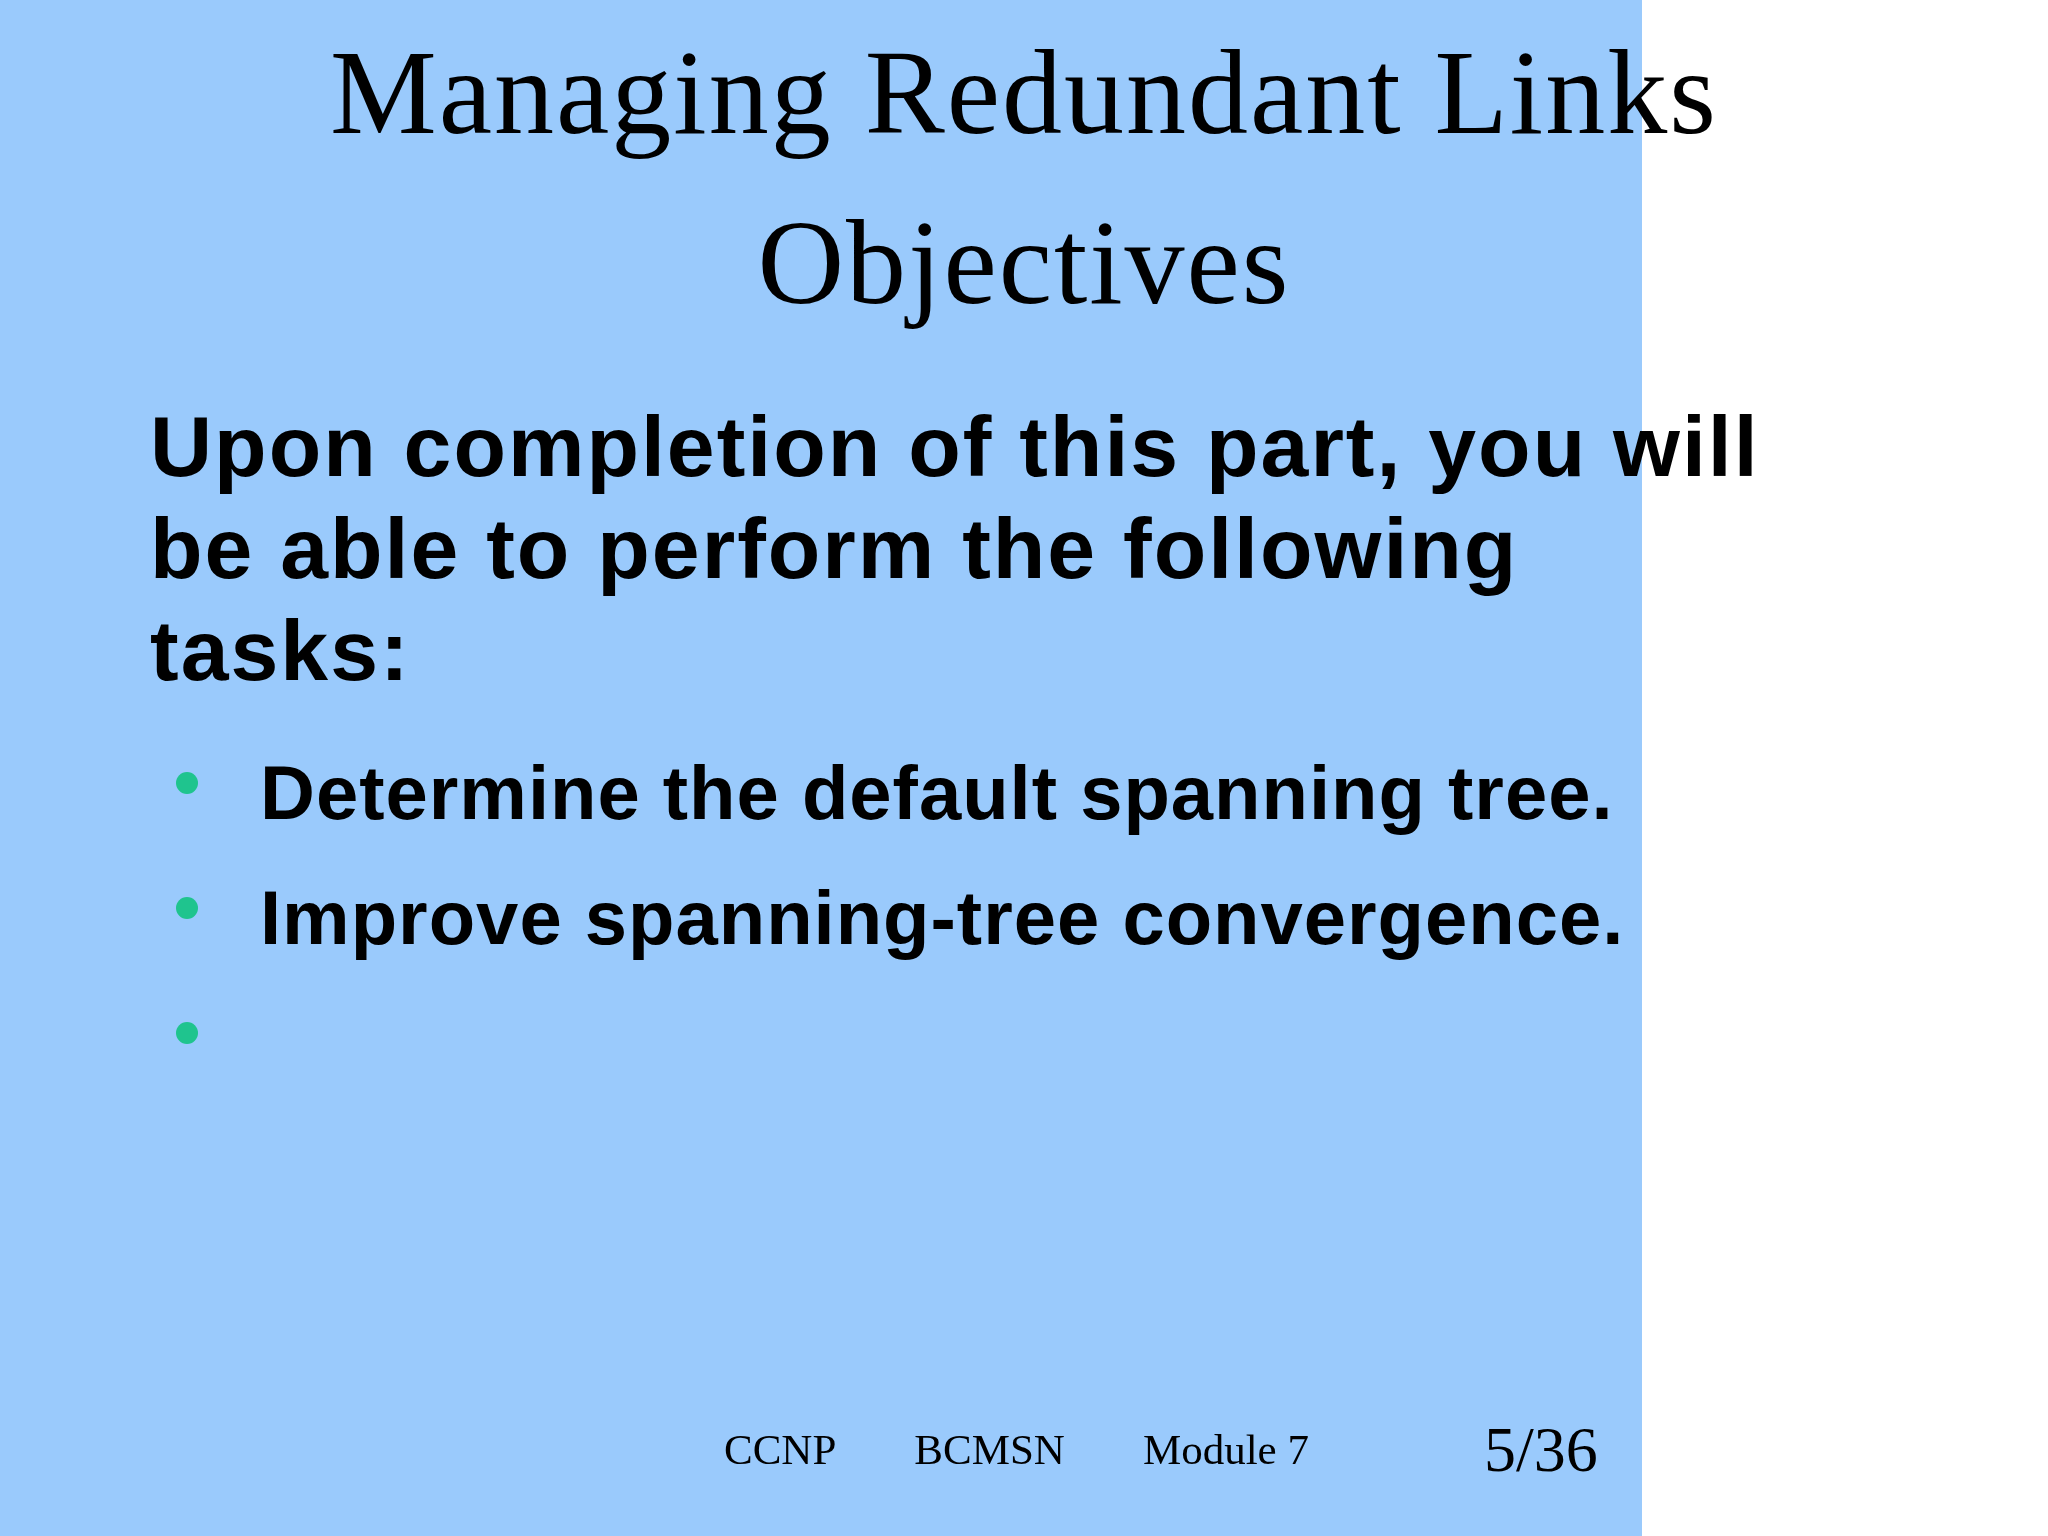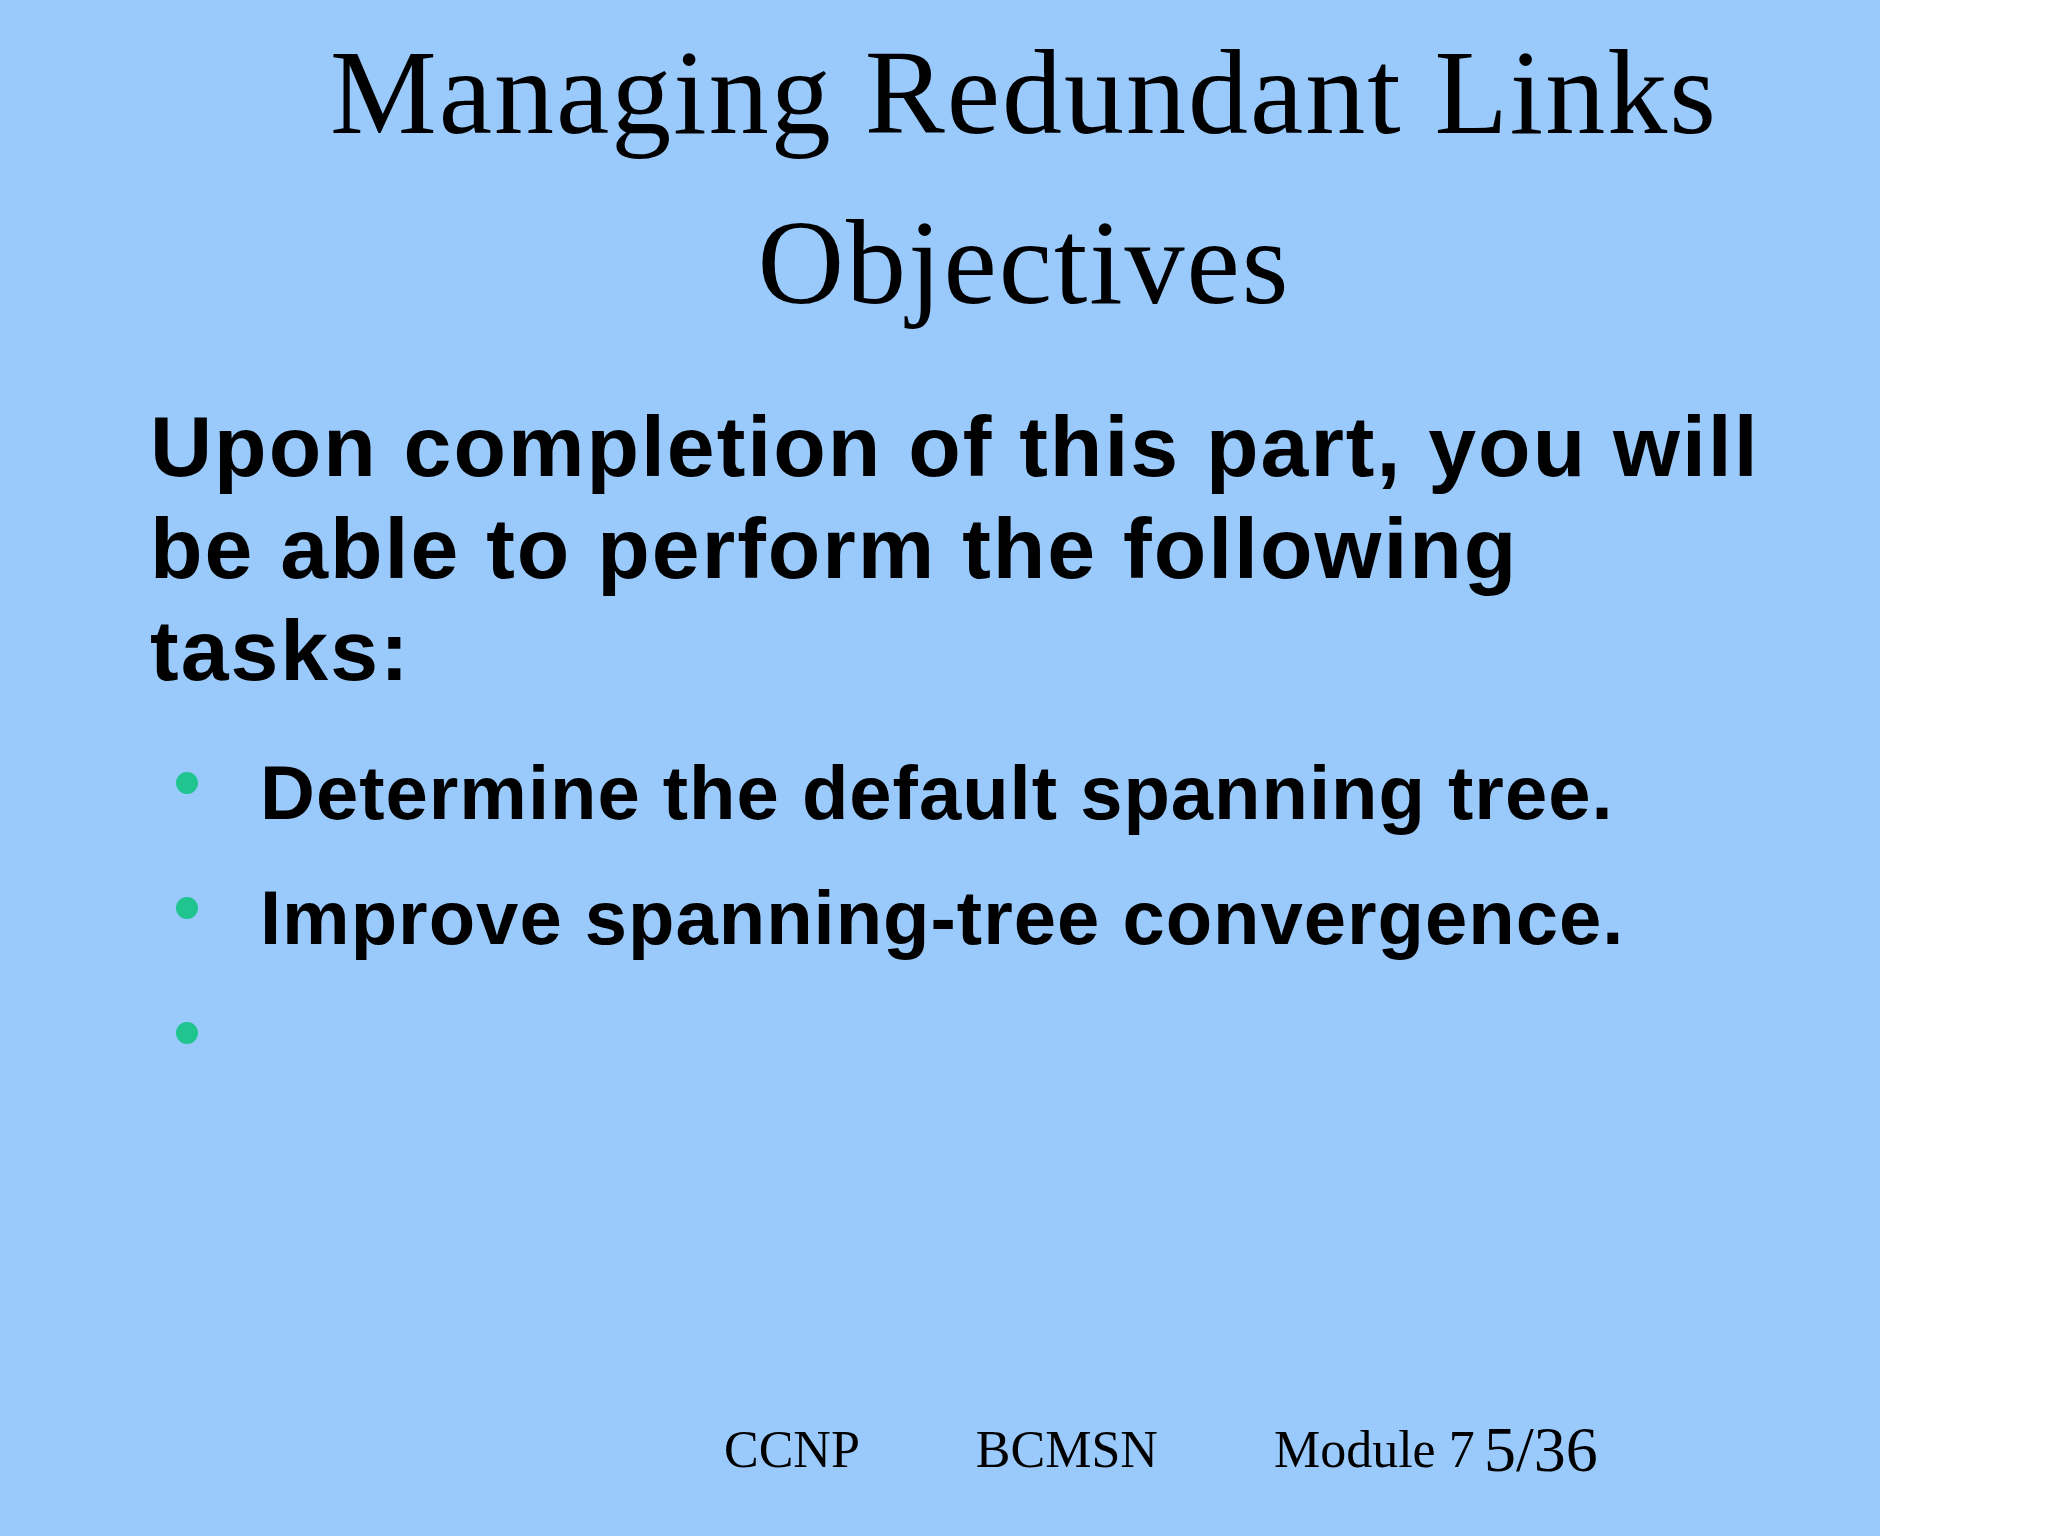--- a/index.html
+++ b/index.html
@@ -7,21 +7,21 @@
     padding: 0;
   }
   body {
     width: 2048px;
     height: 1536px;
     overflow: hidden;
     font-family: "Liberation Sans", sans-serif;
   }
   .slide {
     position: relative;
-    width: 1880px;
+    width: 1642px;
     height: 1536px;
     background: #9acafc;
     color: #000000;
   }
 
   
   .title {
     position: absolute;
     top: 8px;
     left: 0;
@@ -76,23 +76,23 @@
     letter-spacing: 1px;
     white-space: nowrap;
   }
 
   
   .footer {
     position: absolute;
     top: 1418px;
     left: 724px;
     display: flex;
-    gap: 116px;
+    gap: 78px;
     font-family: "Liberation Serif", serif;
-    font-size: 52px;
+    font-size: 43px;
     line-height: 64px;
     white-space: nowrap;
   }
   .page-number {
     position: absolute;
     top: 1418px;
     left: 1484px;
     font-family: "Liberation Serif", serif;
     font-size: 64px;
     line-height: 64px;

